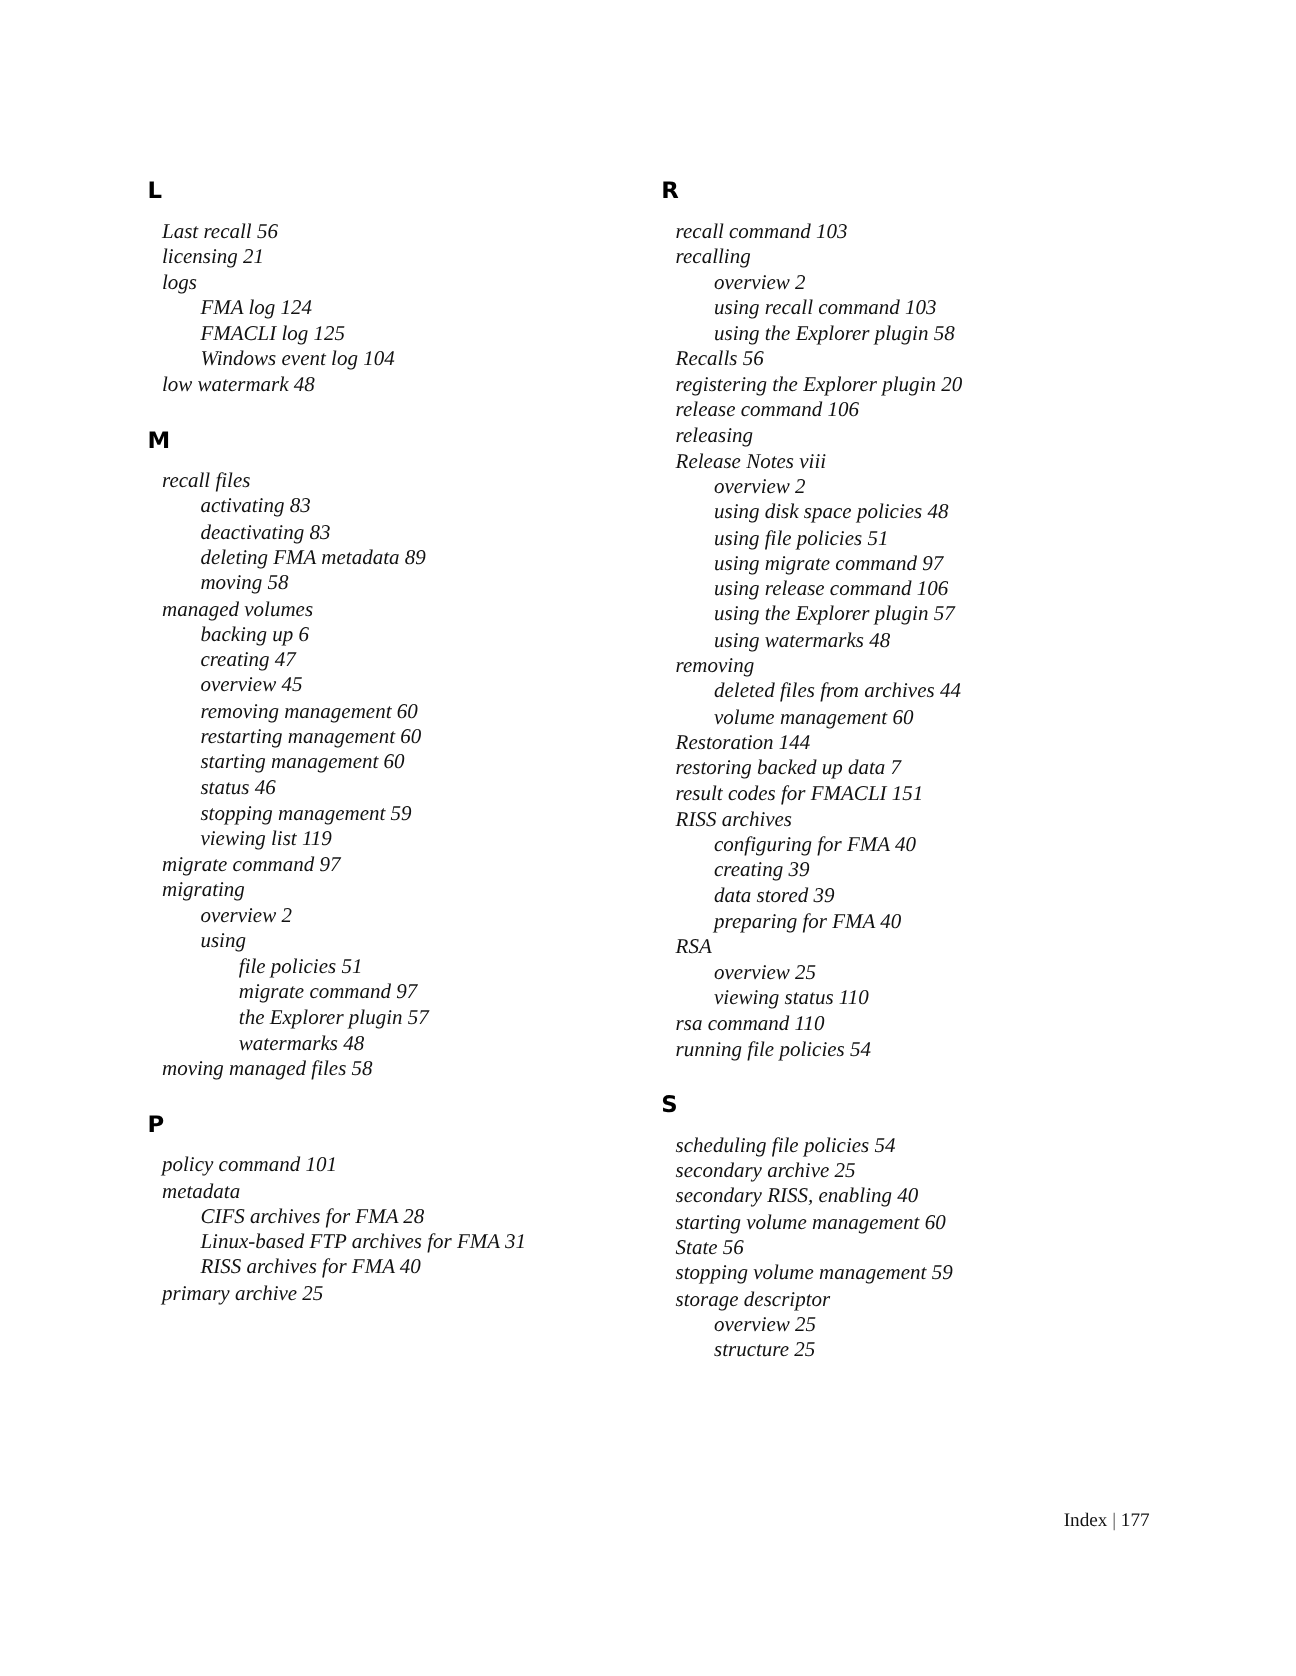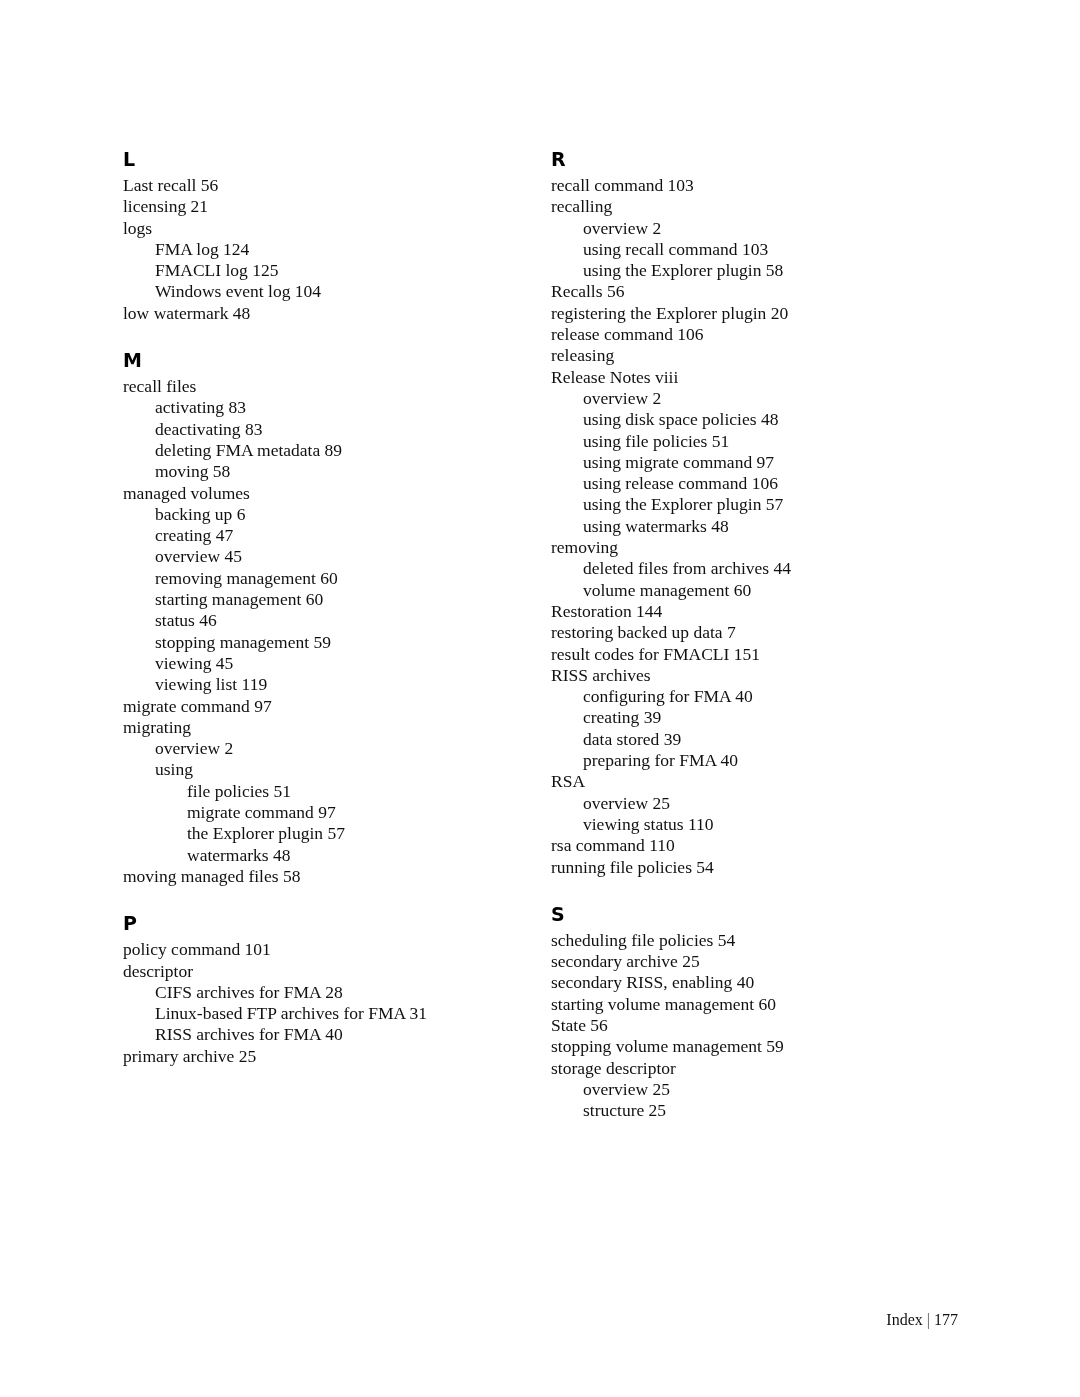--- a/index.html
+++ b/index.html
@@ -55,40 +55,41 @@
     font-weight: bold;
     font-size: 19px;
     line-height: 22px;
     letter-spacing: 0.3px;
     color: #000000;
     margin: 0 0 5px 0;
   }
 
   .entries {
     list-style: none;
-    margin: 0;
+    margin: 12px;
     padding: 0;
+    font-style: italic;
   }
 
   .entry {
     font-family: "Liberation Serif", "DejaVu Serif", serif;
     font-size: 17.5px;
     line-height: 21.3px;
     color: #111111;
     white-space: pre;
   }
 
   .entry.lvl0 { padding-left: 0px; }
   .entry.lvl1 { padding-left: 32px; }
   .entry.lvl2 { padding-left: 64px; }
 
   .footer {
     position: absolute;
     left: 0;
-    top: 1310px;
+    top: 1258px;
     width: 1080px;
     text-align: right;
     padding-right: 122px;
     box-sizing: border-box;
     font-family: "Liberation Serif", "DejaVu Serif", serif;
     font-size: 16px;
     line-height: 20px;
     color: #111111;
   }
   .footer .sep {
@@ -122,41 +123,41 @@
             <li class="entry lvl0">recall files</li>
             <li class="entry lvl1">activating 83</li>
             <li class="entry lvl1">deactivating 83</li>
             <li class="entry lvl1">deleting FMA metadata 89</li>
             <li class="entry lvl1">moving 58</li>
             <li class="entry lvl0">managed volumes</li>
             <li class="entry lvl1">backing up 6</li>
             <li class="entry lvl1">creating 47</li>
             <li class="entry lvl1">overview 45</li>
             <li class="entry lvl1">removing management 60</li>
+            <li class="entry lvl1">restarting management 60</li>
             <li class="entry lvl1">starting management 60</li>
             <li class="entry lvl1">status 46</li>
             <li class="entry lvl1">stopping management 59</li>
-            <li class="entry lvl1">viewing 45</li>
             <li class="entry lvl1">viewing list 119</li>
             <li class="entry lvl0">migrate command 97</li>
             <li class="entry lvl0">migrating</li>
             <li class="entry lvl1">overview 2</li>
             <li class="entry lvl1">using</li>
             <li class="entry lvl2">file policies 51</li>
             <li class="entry lvl2">migrate command 97</li>
             <li class="entry lvl2">the Explorer plugin 57</li>
             <li class="entry lvl2">watermarks 48</li>
             <li class="entry lvl0">moving managed files 58</li>
           </ul>
         </div>
         <div class="letter-group">
           <div class="letter-heading">P</div>
           <ul class="entries">
             <li class="entry lvl0">policy command 101</li>
-            <li class="entry lvl0">descriptor</li>
+            <li class="entry lvl0">metadata</li>
             <li class="entry lvl1">CIFS archives for FMA 28</li>
             <li class="entry lvl1">Linux-based FTP archives for FMA 31</li>
             <li class="entry lvl1">RISS archives for FMA 40</li>
             <li class="entry lvl0">primary archive 25</li>
           </ul>
         </div>
       </div>
     <div class="column right">
         <div class="letter-group">
           <div class="letter-heading">R</div>

